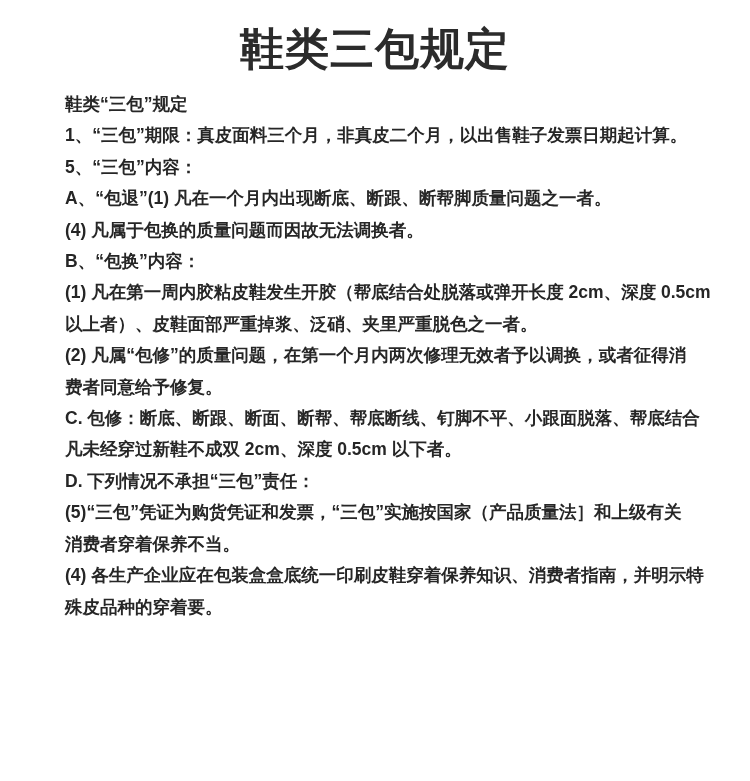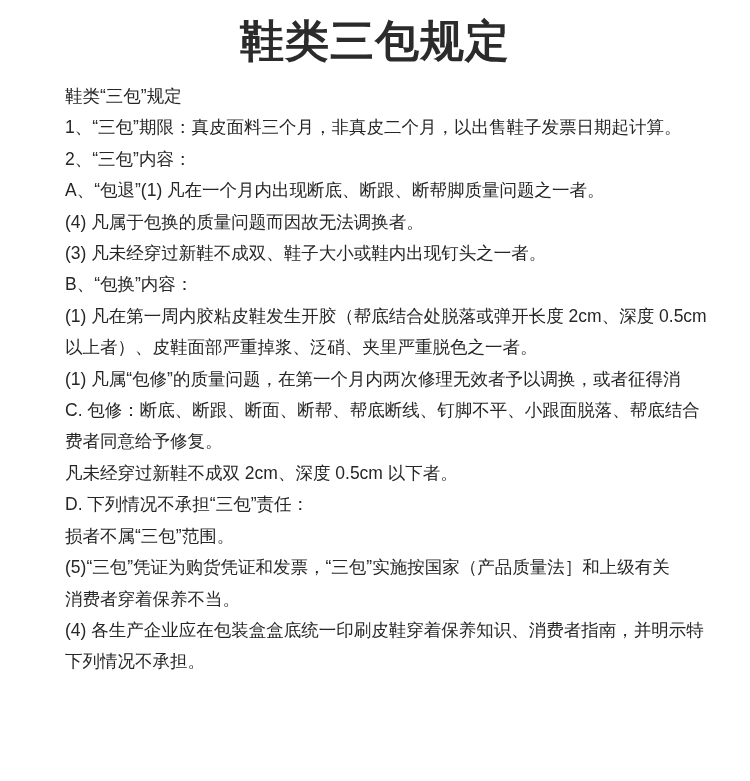--- a/index.html
+++ b/index.html
@@ -9,60 +9,58 @@
     }
     .page {
       position: relative;
       width: 750px;
       height: 781px;
       background: #ffffff;
       overflow: hidden;
       font-family: "Liberation Sans", sans-serif;
     }
     .title {
-      margin: 0;
+      margin: 8px;
       padding-top: 17px;
       text-align: center;
       font-size: 44px;
       line-height: 48px;
       font-weight: 900;
       letter-spacing: 1px;
       color: #2b2b2b;
       font-family: "Liberation Sans", sans-serif;
     }
     .body {
       margin: 16px 50px 0 65px;
       color: #262626;
       font-size: 17.5px;
-      font-weight: 400;
+      font-weight: 700;
       line-height: 31.4px;
     }
     .line {
       white-space: nowrap;
     }
   </style>
 </head>
 <body>
 
 <div class="page">
   <h1 class="title">鞋类三包规定</h1>
   <div class="body">
     <div class="line">鞋类“三包”规定</div>
     <div class="line">1、“三包”期限：真皮面料三个月，非真皮二个月，以出售鞋子发票日期起计算。</div>
-    <div class="line">2、“三包”内容：</div>
+    <div class="line">5、“三包”内容：</div>
     <div class="line">A、“包退”(1) 凡在一个月内出现断底、断跟、断帮脚质量问题之一者。</div>
     <div class="line">(4) 凡属于包换的质量问题而因故无法调换者。</div>
-    <div class="line">(3) 凡未经穿过新鞋不成双、鞋子大小或鞋内出现钉头之一者。</div>
     <div class="line">B、“包换”内容：</div>
     <div class="line">(1) 凡在第一周内胶粘皮鞋发生开胶（帮底结合处脱落或弹开长度 2cm、深度 0.5cm</div>
     <div class="line">以上者）、皮鞋面部严重掉浆、泛硝、夹里严重脱色之一者。</div>
-    <div class="line">(1) 凡属“包修”的质量问题，在第一个月内两次修理无效者予以调换，或者征得消</div>
+    <div class="line">(2) 凡属“包修”的质量问题，在第一个月内两次修理无效者予以调换，或者征得消</div>
+    <div class="line">费者同意给予修复。</div>
     <div class="line">C. 包修：断底、断跟、断面、断帮、帮底断线、钉脚不平、小跟面脱落、帮底结合</div>
-    <div class="line">费者同意给予修复。</div>
     <div class="line">凡未经穿过新鞋不成双 2cm、深度 0.5cm 以下者。</div>
     <div class="line">D. 下列情况不承担“三包”责任：</div>
-    <div class="line">损者不属“三包”范围。</div>
     <div class="line">(5)“三包”凭证为购货凭证和发票，“三包”实施按国家（产品质量法］和上级有关</div>
     <div class="line">消费者穿着保养不当。</div>
     <div class="line">(4) 各生产企业应在包装盒盒底统一印刷皮鞋穿着保养知识、消费者指南，并明示特</div>
-    <div class="line">下列情况不承担。</div>
+    <div class="line">殊皮品种的穿着要。</div>
   </div>
 </div>
 
 </body></html>

